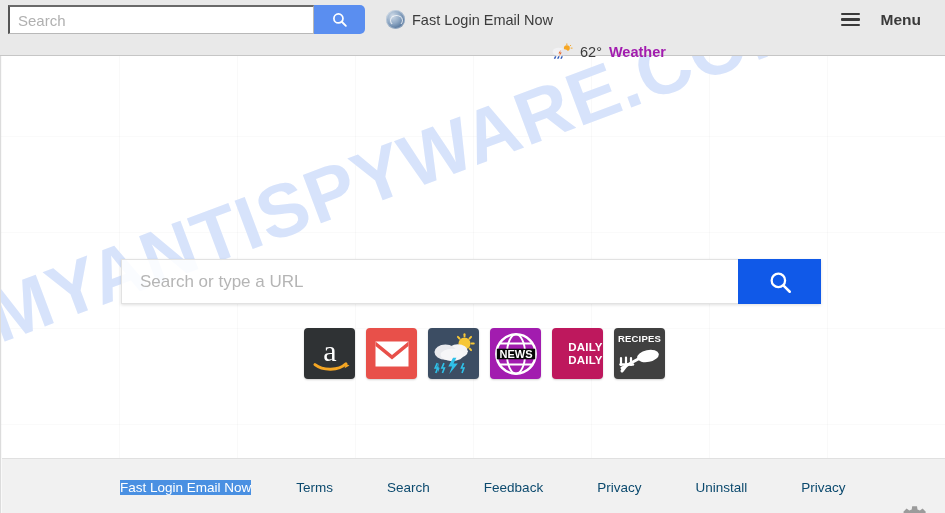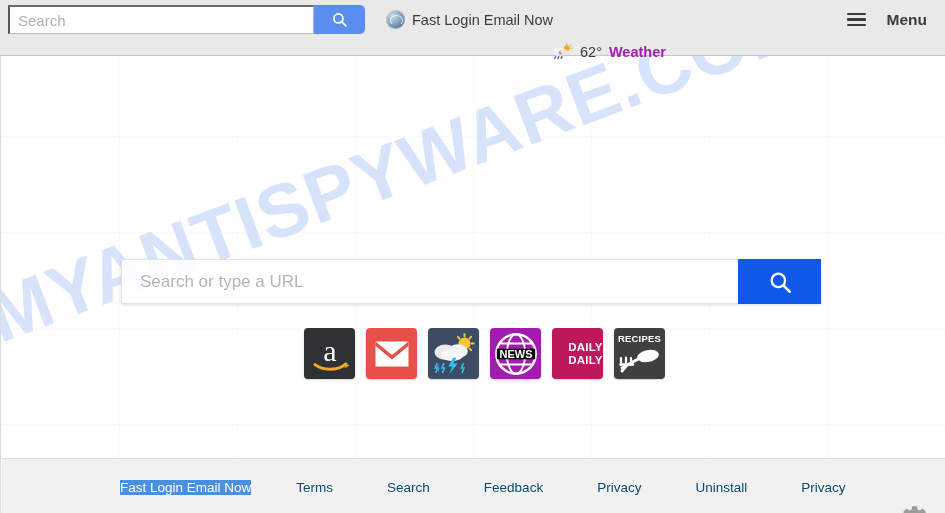--- a/index.html
+++ b/index.html
@@ -68,21 +68,21 @@
     border-bottom-color: transparent;
   }
   .brand-text { font-size: 14.5px; color: #3b3b3b; }
   .tb-weather {
     position: absolute; left: 551px; top: 0; height: 39px;
     display: flex; align-items: center; gap: 7px; margin-top: 32px;
   }
   .weather-temp { font-size: 14.5px; color: #3b3b3b; }
   .weather-label { font-size: 14.5px; color: #a21caf; font-weight: bold; }
   .tb-menu {
-    position: absolute; right: 18px; top: 0; height: 39px;
+    position: absolute; right: 24px; top: 0; height: 39px;
     display: flex; align-items: center; gap: 21px; cursor: pointer;
   }
   .burger { display: flex; flex-direction: column; gap: 3px; }
   .burger i { display: block; width: 19px; height: 2.4px; background: #3a3a3a; border-radius: 1px; }
   .menu-text { font-size: 15.5px; color: #3a3a3a; font-weight: bold; }
 
   
   #content {
     position: absolute; left: 0; top: 40px;
     width: 945px; height: 473px;

